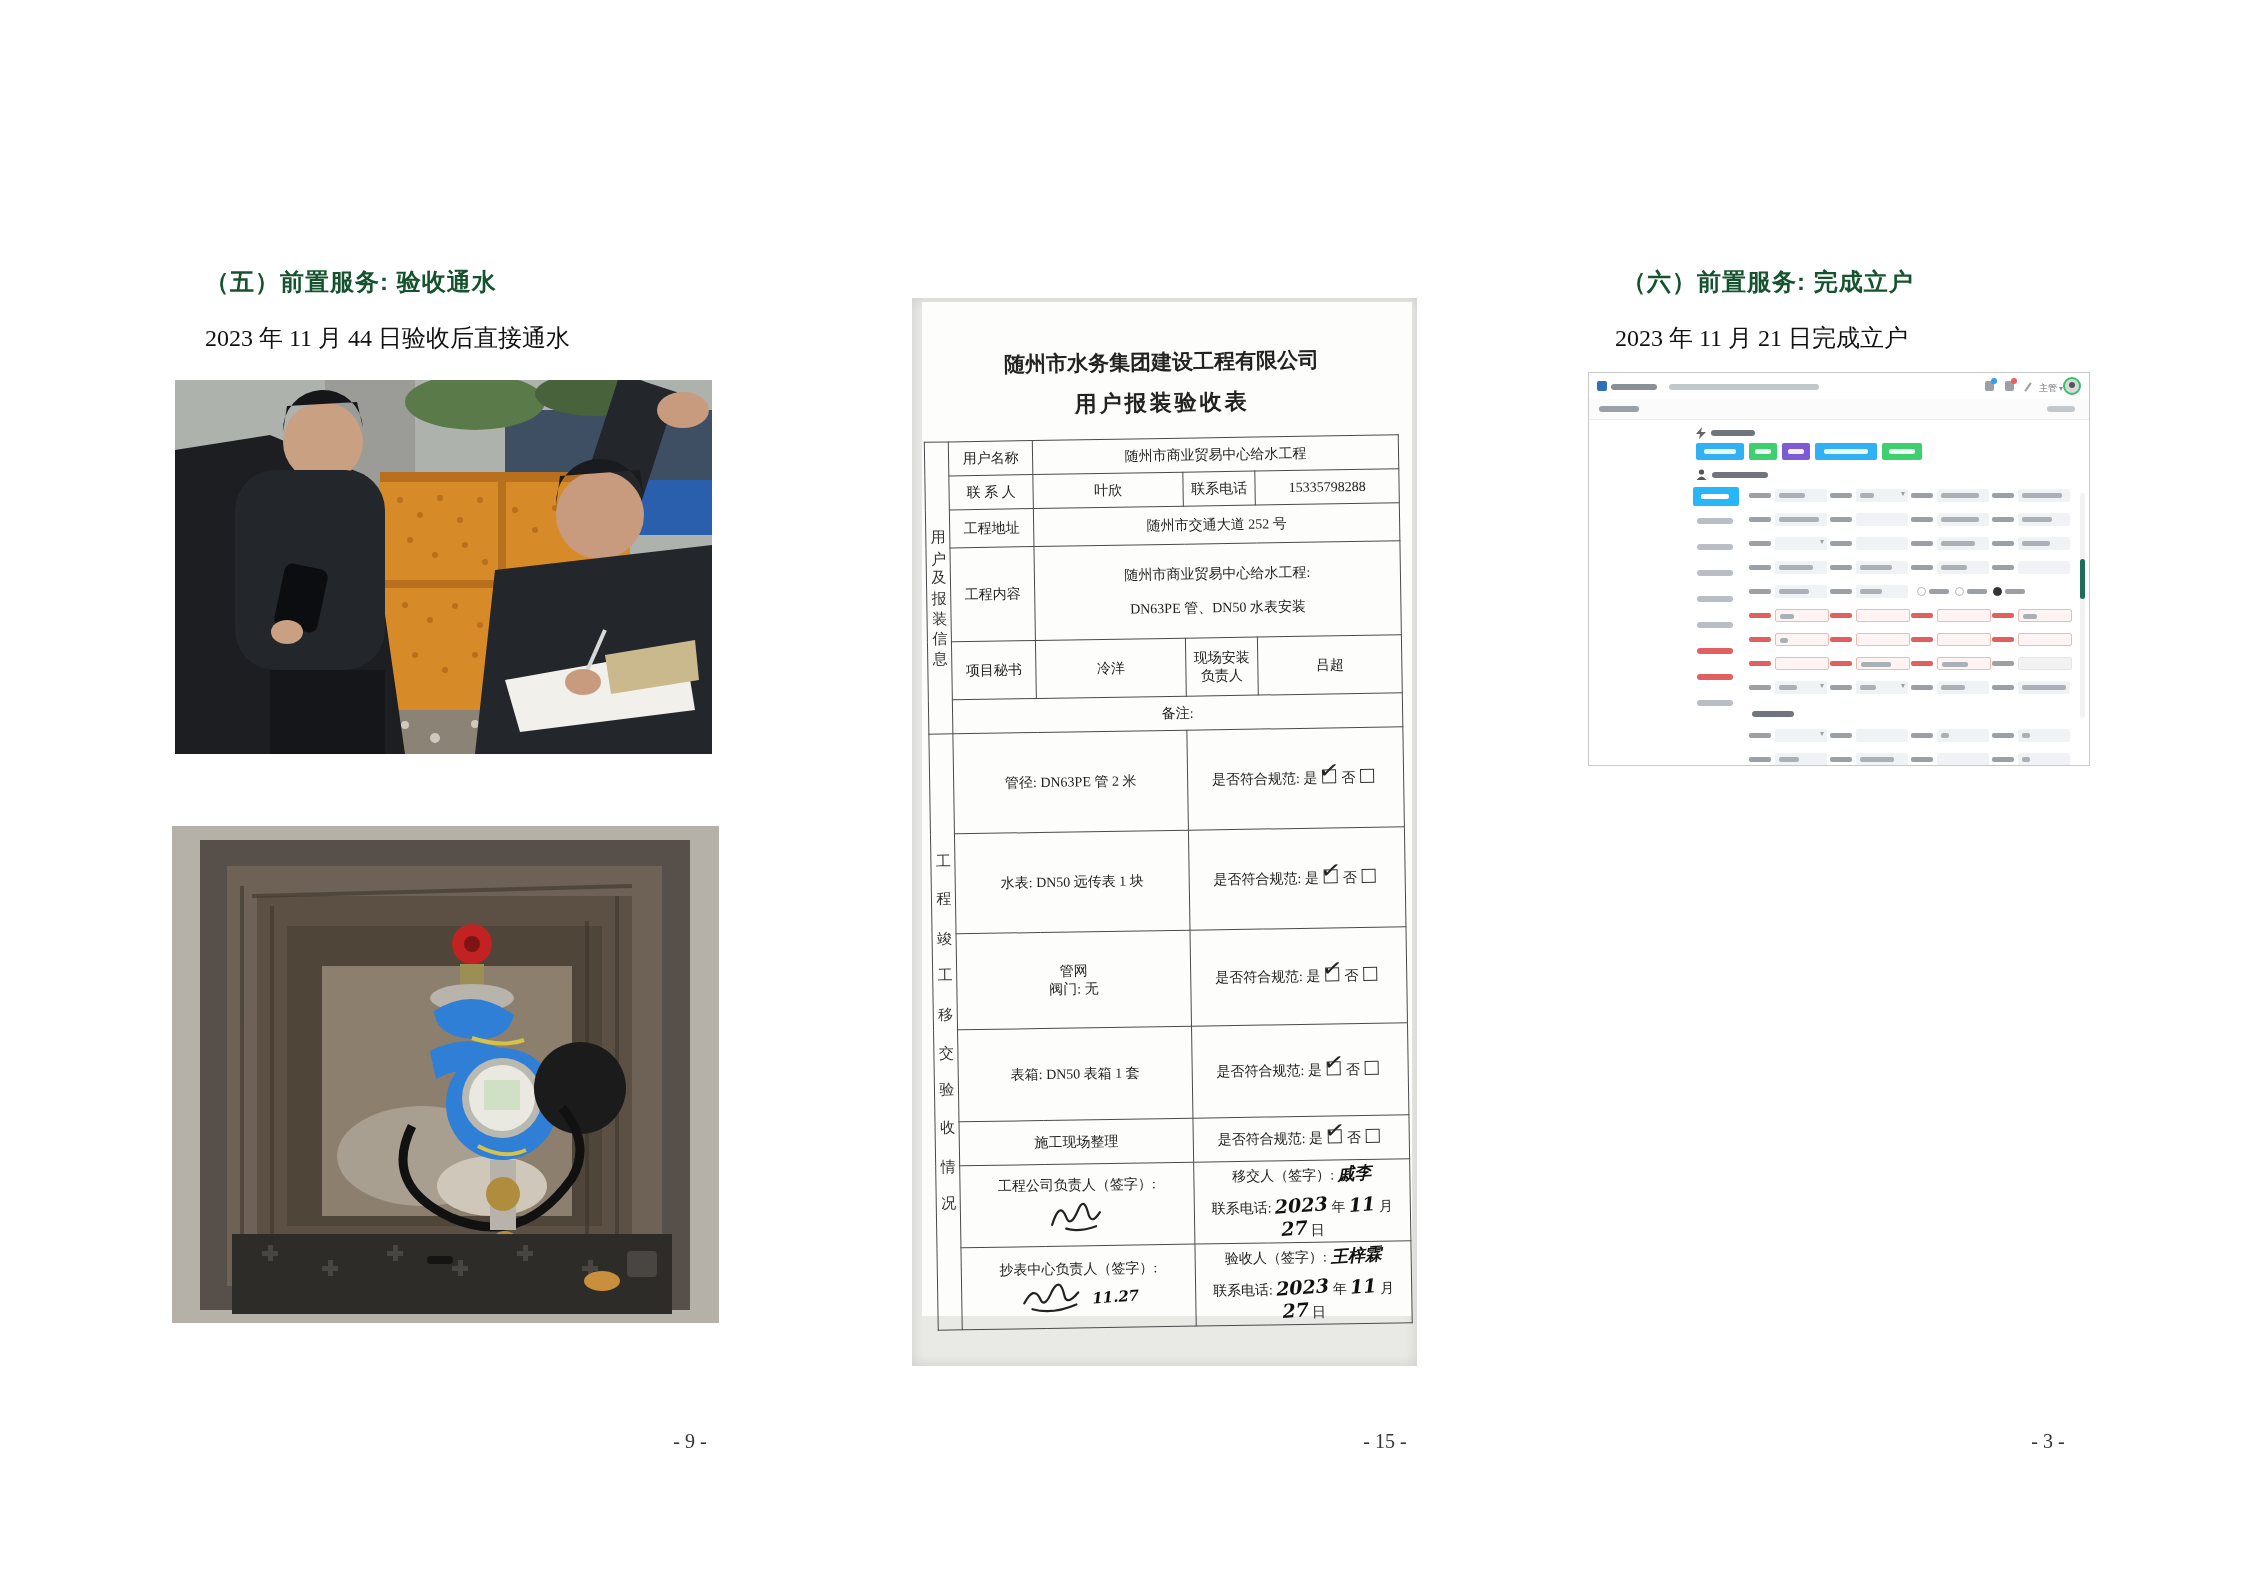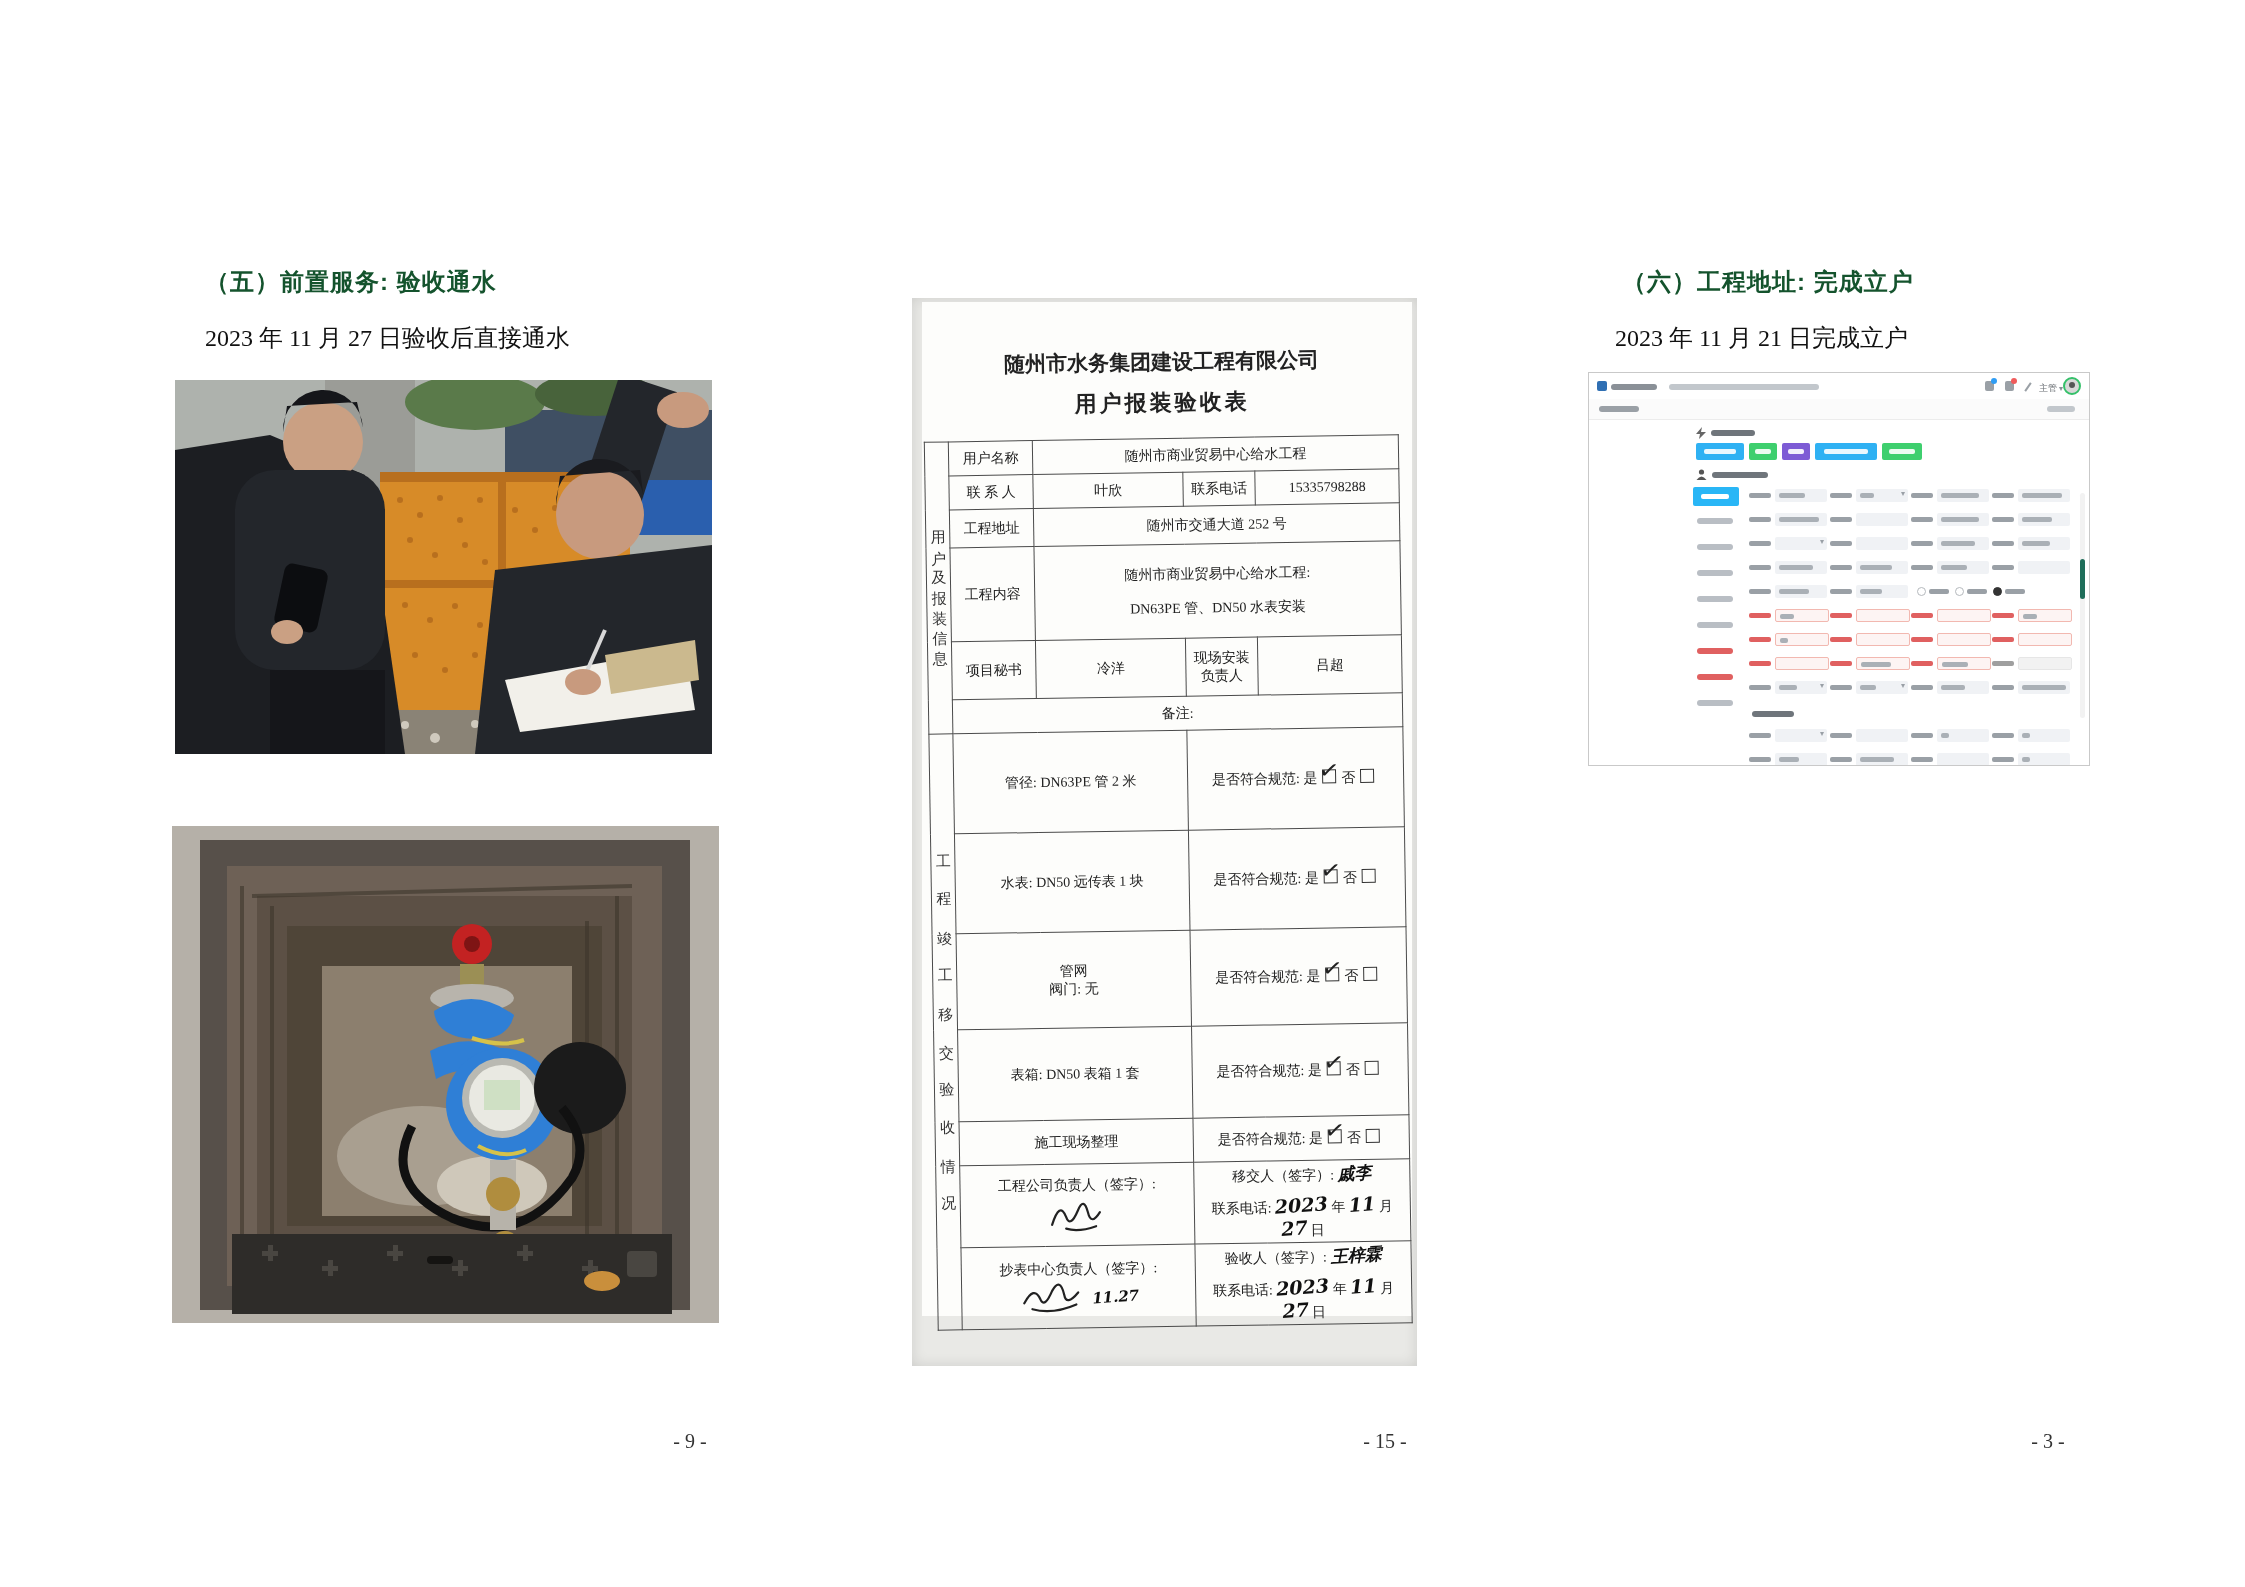--- a/index.html
+++ b/index.html
@@ -85,21 +85,21 @@
   .rlb{width:20px;height:5px;border-radius:2px;background:#9aa0a6;flex:none;}
   .scrollbar{position:absolute;right:4px;top:120px;width:5px;height:225px;background:#f2f2f2;border-radius:3px;}
   .thumb{position:absolute;left:0;width:5px;height:40px;border-radius:3px;background:#1f6e5a;}
 </style>
 </head>
 <body>
 
 <div class="canvas">
 
   <div class="h-red" style="left:205px;top:266px;">（五）前置服务: 验收通水</div>
-  <div class="sub" style="left:205px;top:322px;">2023 年 11 月 27 日验收后直接通水</div>
+  <div class="sub" style="left:205px;top:322px;">2023 年 11 月 44 日验收后直接通水</div>
 
   <svg class="photo1" viewBox="0 0 537 374" preserveAspectRatio="none">
     <rect width="537" height="374" fill="#aeb2ad"></rect>
     <rect x="150" y="0" width="90" height="140" fill="#9b9c97"></rect>
     <rect x="330" y="30" width="207" height="110" fill="#3f4f63"></rect>
     <rect x="340" y="100" width="197" height="55" fill="#2a5fae"></rect>
     <rect x="352" y="112" width="20" height="20" fill="#c22" rx="3"></rect>
     <rect x="380" y="112" width="70" height="12" fill="#e8e8e8" rx="2"></rect>
     <ellipse cx="300" cy="22" rx="70" ry="28" fill="#5a7a4a"></ellipse>
     <ellipse cx="420" cy="14" rx="60" ry="22" fill="#48633b"></ellipse>
@@ -334,21 +334,21 @@
             </td>
           </tr>
           </tbody>
         </table>
       </div>
     </div>
   </div>
 
   <div class="pagenum" style="left:1385px;top:1430px;">- 15 -</div>
 
-  <div class="h-red" style="left:1622px;top:266px;">（六）工程地址: 完成立户</div>
+  <div class="h-red" style="left:1622px;top:266px;">（六）前置服务: 完成立户</div>
   <div class="sub" style="left:1615px;top:322px;">2023 年 11 月 21 日完成立户</div>
 
   <div class="app">
     <div class="topbar">
       <div class="logo"></div>
       <div class="b" style="left:22px;top:11px;width:46px;background:#8a9097"></div>
       <div class="b" style="left:80px;top:11px;width:150px;background:#c2c7cc"></div>
       <div class="icon-sq" style="left:396px">
           <div class="badge" style="background:#2f9df4"></div>
         </div>

